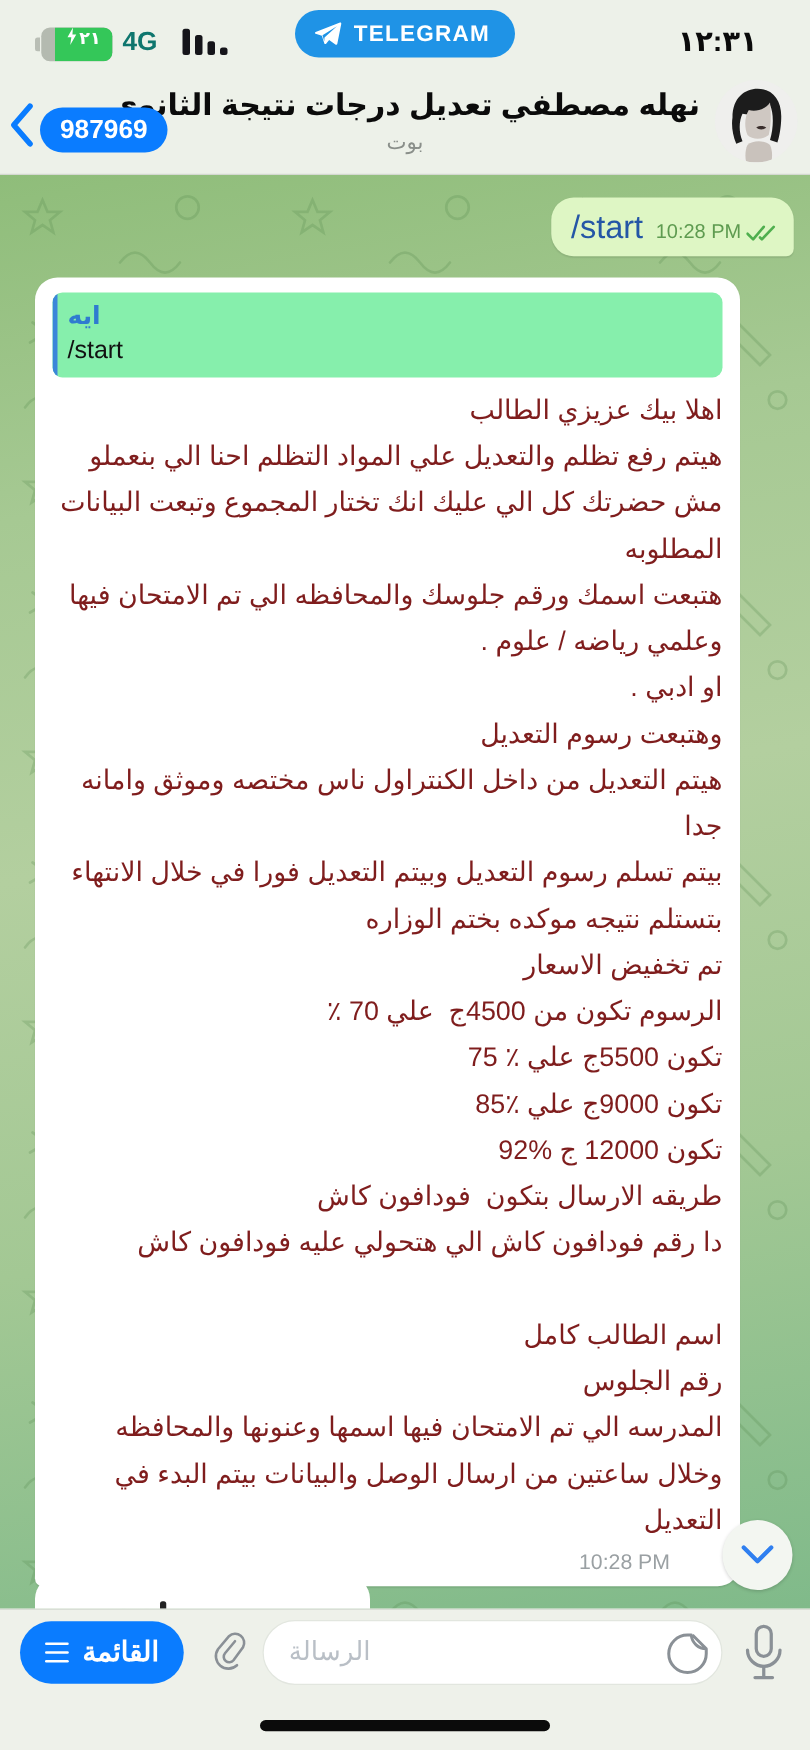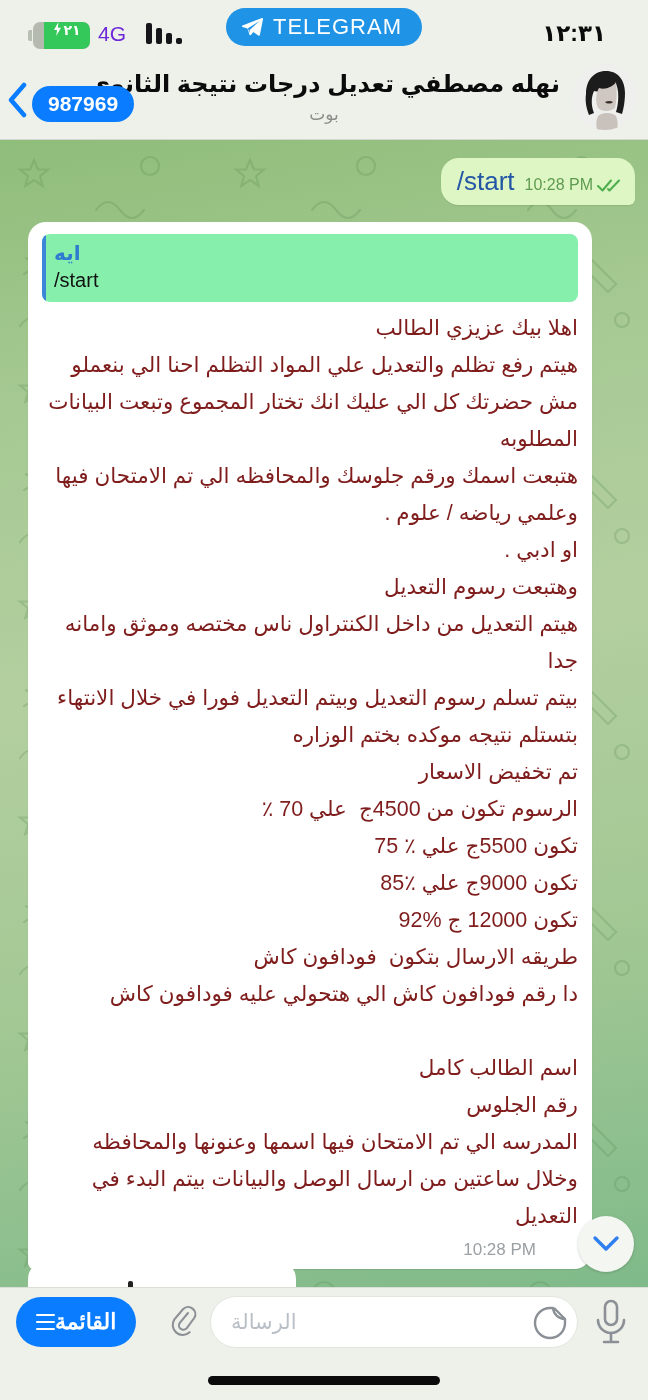--- a/index.html
+++ b/index.html
@@ -10,27 +10,27 @@
   }
   .screen { position:absolute; inset:0; }
 
   
   .statusbar { position:absolute; top:0; left:0; right:0; height:60px; z-index:30; }
   .battery { position:absolute; left:28px; top:22px; width:62px; height:27px; }
   .battery .nub { position:absolute; left:0; top:8px; width:4px; height:11px; background:#b9beb5; border-radius:2px 0 0 2px; }
   .battery .body { position:absolute; left:5px; top:0; width:57px; height:27px; border-radius:7px; background:#b4bab0; overflow:hidden; }
   .battery .fill { position:absolute; right:0; top:0; bottom:0; width:46px; background:#34c759; border-radius:0 7px 7px 0;
     display:flex; align-items:flex-start; justify-content:center; color:#fff; font-size:14px; font-weight:bold; gap:1px;}
-  .net4g { position:absolute; left:98px; top:22px; font-size:21px; color:#6d28d9; font-weight:400; }
+  .net4g { position:absolute; left:98px; top:22px; font-size:21px; color:#0f766e; font-weight:700; }
   .sigbars { position:absolute; left:146px; top:24px; width:44px; height:22px; }
   .sigbars i { position:absolute; bottom:2px; width:6px; background:#15151a; border-radius:2px; }
   .clock { position:absolute; right:42px; top:20px; font-size:23px; color:#0b0b0b; font-weight:600; letter-spacing:1px; }
   .tgpill { position:absolute; left:50%; transform:translateX(-50%); top:8px; height:38px; padding:0 20px 0 14px;
     background:#1f93e6; border-radius:19px; display:flex; align-items:center; gap:9px; }
-  .tgpill .label { color:#fff; font-weight:normal; font-size:22px; letter-spacing:1px; }
+  .tgpill .label { color:#fff; font-weight:bold; font-size:18px; letter-spacing:1px; }
 
   
   .header { position:absolute; top:60px; left:0; right:0; height:80px; background:#edf1e9; z-index:25;
     border-bottom:1px solid rgba(0,0,0,0.10); }
   .back { position:absolute; left:6px; top:18px; width:30px; height:44px; display:flex; align-items:center; }
   .badge { position:absolute; left:32px; top:26px; height:36px; padding:0 16px; background:#0a7cff; color:#fff;
     border-radius:18px; font-size:21px; font-weight:600; display:flex; align-items:center; z-index:2; }
   .htitle { position:absolute; top:10px; left:0; right:0; text-align:center; font-size:24px; font-weight:bold;
     color:#0b0b0b; white-space:nowrap; z-index:1; }
   .hsub { position:absolute; top:44px; left:0; right:0; text-align:center; font-size:17px; color:#8a8f8a; }
@@ -63,21 +63,21 @@
     background:#f3f6f1; box-shadow:0 1px 3px rgba(0,0,0,0.18); display:flex; align-items:center; justify-content:center; }
 
   .partial-bubble { position:absolute; left:28px; bottom:-14px; width:268px; height:40px; background:#ffffff;
     border-radius:18px 18px 0 0; }
   .partial-bubble .mark { position:absolute; left:100px; top:20px; width:5px; height:10px; background:#222; border-radius:2px; }
 
   
   .composer { position:absolute; left:0; right:0; bottom:0; height:113px; background:#eef1ea; z-index:20;
     border-top:1px solid #d9ded6; }
   .menu-btn { position:absolute; left:16px; top:9px; height:50px; padding:0 20px; background:#0a7cff; border-radius:25px;
-    display:flex; align-items:center; border:none; }
+    display:flex; align-items:center; gap:11px; border:none; }
   .menu-btn .burger { display:flex; flex-direction:column; gap:4.5px; }
   .menu-btn .burger i { width:19px; height:2.6px; background:#fff; border-radius:2px; }
   .menu-btn .mlabel { color:#fff; font-size:22px; font-weight:bold; }
   .clip { position:absolute; left:162px; top:12px; width:44px; height:44px; display:flex; align-items:center; justify-content:center; }
   .field { position:absolute; left:210px; top:8px; width:368px; height:52px; background:#fff; border:1px solid #e2e6df;
     border-radius:26px; }
   .field input { position:absolute; inset:0; border:none; outline:none; background:transparent; border-radius:26px;
     padding:0 46px 0 20px; font-size:21px; color:#333; font-family:inherit; }
   .field input::placeholder { color:#b9bfc6; }
   .sticker { position:absolute; right:10px; top:9px; width:34px; height:34px; }

